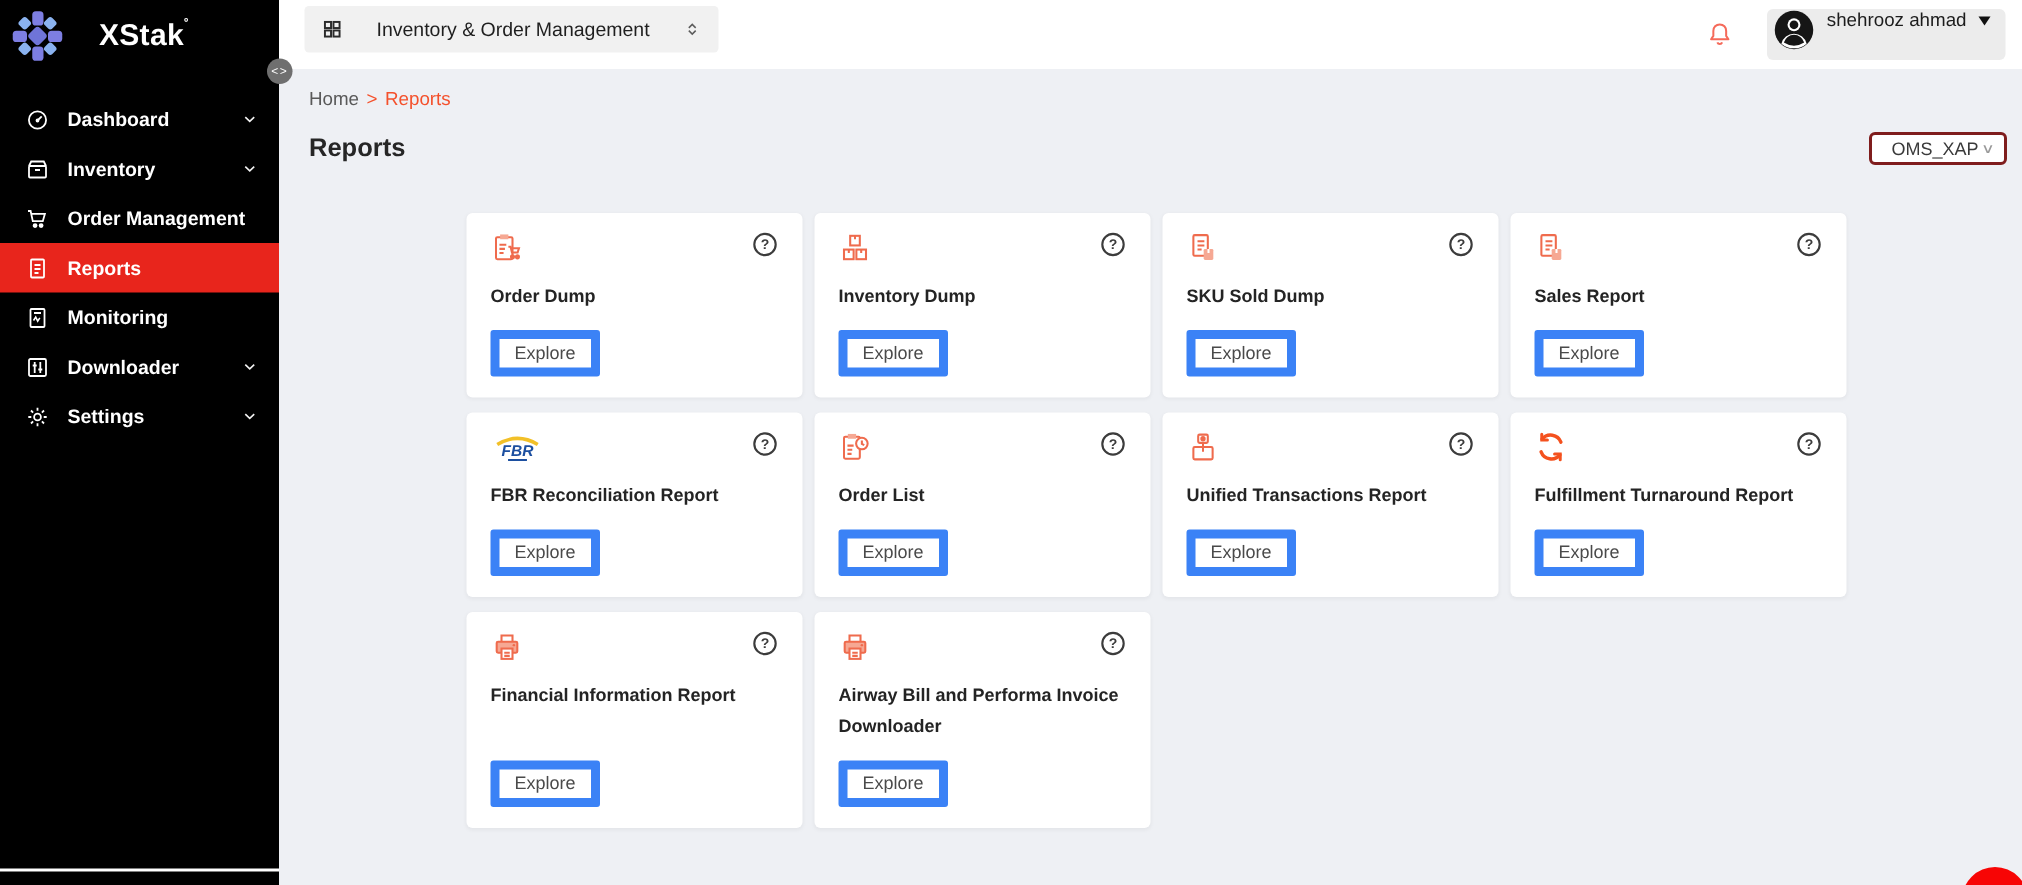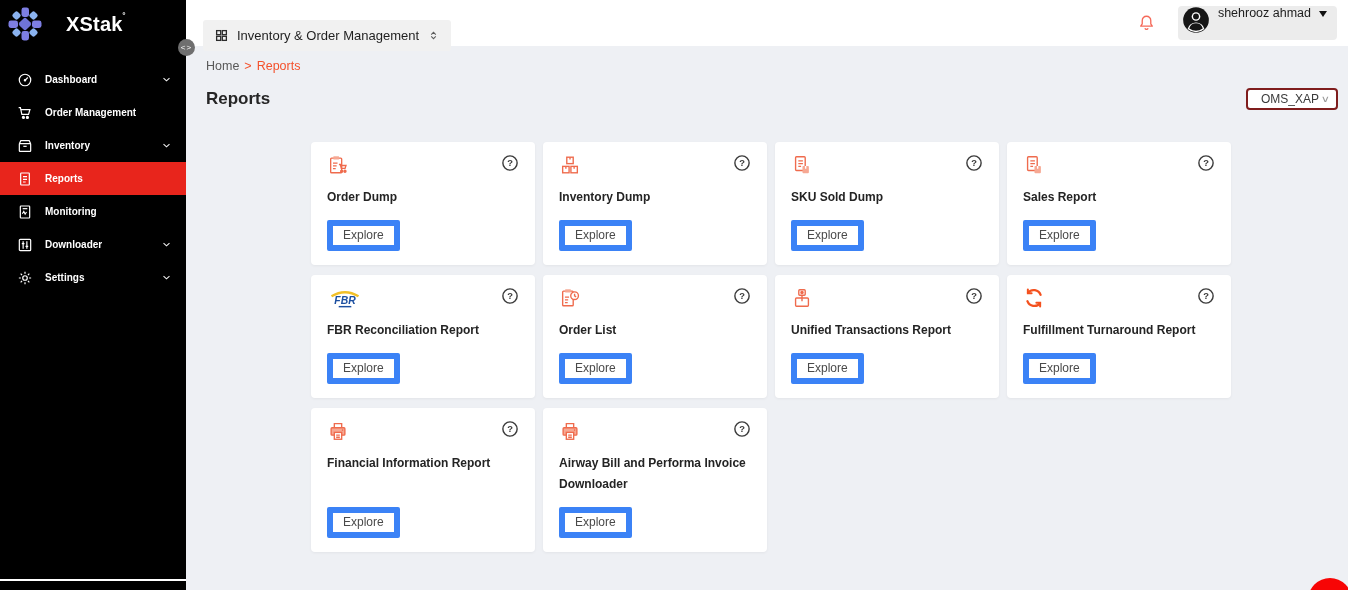--- a/index.html
+++ b/index.html
@@ -9,29 +9,29 @@
     background:#eef0f4;
     font-family:"Liberation Sans", sans-serif;
   }
   
   .sidebar { position:absolute; left:0; top:0; width:186px; height:590px; background:#000; z-index:5; display:flex; flex-direction:column; }
   .logo-row { display:flex; align-items:center; gap:22px; height:48px; padding-left:6px; }
   .logo-mark { width:38px; height:38px; display:flex; align-items:center; justify-content:center; }
   .logo-text { color:#fff; font-size:20px; font-weight:bold; letter-spacing:.2px; }
   .logo-tm { color:#fff; font-size:10px; vertical-align:top; line-height:10px; }
   .menu { flex:1; margin-top:15px; }
-  .menu-item { display:flex; align-items:center; height:33px; padding:0 14px 0 16px; color:#fff; font-size:10px; font-weight:bold; cursor:pointer; }
+  .menu-item { display:flex; align-items:center; height:33px; padding:0 14px 0 16px; color:#fff; font-size:13px; font-weight:bold; cursor:pointer; }
   .menu-item.active { background:#e8251c; }
   .mi-icon { width:17px; height:17px; margin-right:12px; display:flex; align-items:center; justify-content:center; flex:none; }
   .mi-label { flex:1; }
   .mi-chevron { width:11px; height:11px; display:flex; align-items:center; opacity:.95; }
   .sidebar-footer { border-top:2px solid #fff; height:11px; background:#000; }
   
   .topbar { position:absolute; left:186px; top:0; right:0; height:46px; background:#fff; z-index:2; }
-  .app-selector { position:absolute; left:17px; top:20px; height:31px; background:#f1f1f1; border-radius:3px; display:flex; align-items:center; gap:9px; padding:0 12px; font-size:13px; color:#1f1f1f; cursor:pointer; }
+  .app-selector { position:absolute; left:17px; top:4px; height:31px; background:#f1f1f1; border-radius:3px; display:flex; align-items:center; gap:23px; padding:0 12px; font-size:13px; color:#1f1f1f; cursor:pointer; }
   .topbar-right { position:absolute; right:11px; top:0; height:46px; display:flex; align-items:center; gap:22px; }
   .bell-btn { display:flex; cursor:pointer; }
   .user-chip { display:flex; align-items:flex-start; gap:8px; background:#ececec; border-radius:4px; height:34px; padding:0 10px 0 4px; cursor:pointer; }
   .user-name { font-size:12.5px; color:#1c1c1c; }
   .caret-down { width:0; height:0; border:4.5px solid transparent; border-top:6px solid #111; margin-top:5px; }
   .collapse-toggle { position:absolute; left:178px; top:39px; width:17px; height:17px; border-radius:50%; background:#6f6f6f; color:#fff; font-size:8px; line-height:17px; text-align:center; z-index:7; cursor:pointer; letter-spacing:1px; }
   
   .content { position:absolute; left:186px; top:46px; right:0; bottom:0; background:#eef0f4; border-top-left-radius:9px; overflow:hidden; }
   .breadcrumb { padding:13px 0 0 20px; font-size:12.5px; color:#595959; }
   .breadcrumb .sep { color:#f4512c; margin:0 5px; }
@@ -83,41 +83,41 @@
         <span class="mi-label">Dashboard</span>
         <span class="mi-chevron">
           <svg width="11" height="11" viewBox="0 0 24 24" fill="none" stroke="#fff" stroke-width="2.4">
             <path d="M5.5 9l6.5 6 6.5-6"></path>
           </svg>
         </span>
       </div>
       <div class="menu-item">
         <span class="mi-icon">
           <svg width="16" height="16" viewBox="0 0 24 24" fill="none" stroke="#fff" stroke-width="1.8">
-            <path d="M2.5 4h2.6l2.2 10.2h10l2.1-7.4H6.4"></path>
-            <circle cx="9.6" cy="18.6" r="1.5" fill="#fff"></circle>
-            <circle cx="15.6" cy="18.6" r="1.5" fill="#fff"></circle>
-          </svg>
-        </span>
-        <span class="mi-label">Order Management</span>
-      </div>
-      <div class="menu-item">
-        <span class="mi-icon">
-          <svg width="16" height="16" viewBox="0 0 24 24" fill="none" stroke="#fff" stroke-width="1.8">
             <rect x="3.5" y="8.5" width="17" height="11.5" rx="1"></rect>
             <path d="M3.5 8.5l2.2-4.5h12.6l2.2 4.5"></path>
             <path d="M9.5 12.5h5"></path>
           </svg>
         </span>
         <span class="mi-label">Inventory</span>
         <span class="mi-chevron">
           <svg width="11" height="11" viewBox="0 0 24 24" fill="none" stroke="#fff" stroke-width="2.4">
             <path d="M5.5 9l6.5 6 6.5-6"></path>
           </svg>
         </span>
+      </div>
+      <div class="menu-item">
+        <span class="mi-icon">
+          <svg width="16" height="16" viewBox="0 0 24 24" fill="none" stroke="#fff" stroke-width="1.8">
+            <path d="M2.5 4h2.6l2.2 10.2h10l2.1-7.4H6.4"></path>
+            <circle cx="9.6" cy="18.6" r="1.5" fill="#fff"></circle>
+            <circle cx="15.6" cy="18.6" r="1.5" fill="#fff"></circle>
+          </svg>
+        </span>
+        <span class="mi-label">Order Management</span>
       </div>
       <div class="menu-item active">
         <span class="mi-icon">
           <svg width="16" height="16" viewBox="0 0 24 24" fill="none" stroke="#fff" stroke-width="1.8">
             <rect x="5.5" y="3" width="13" height="18" rx="1"></rect>
             <path d="M9 8.5h6M9 12.5h6M9 16.5h4"></path>
           </svg>
         </span>
         <span class="mi-label">Reports</span>
       </div>

